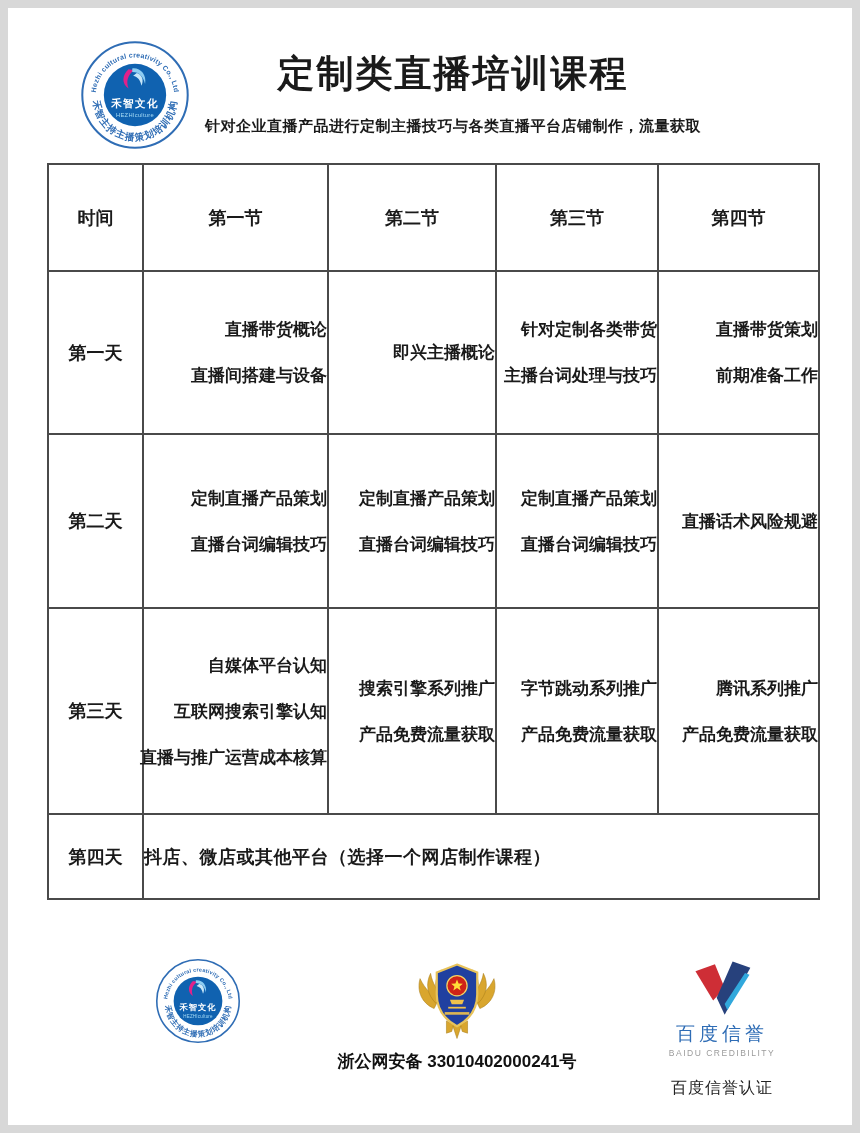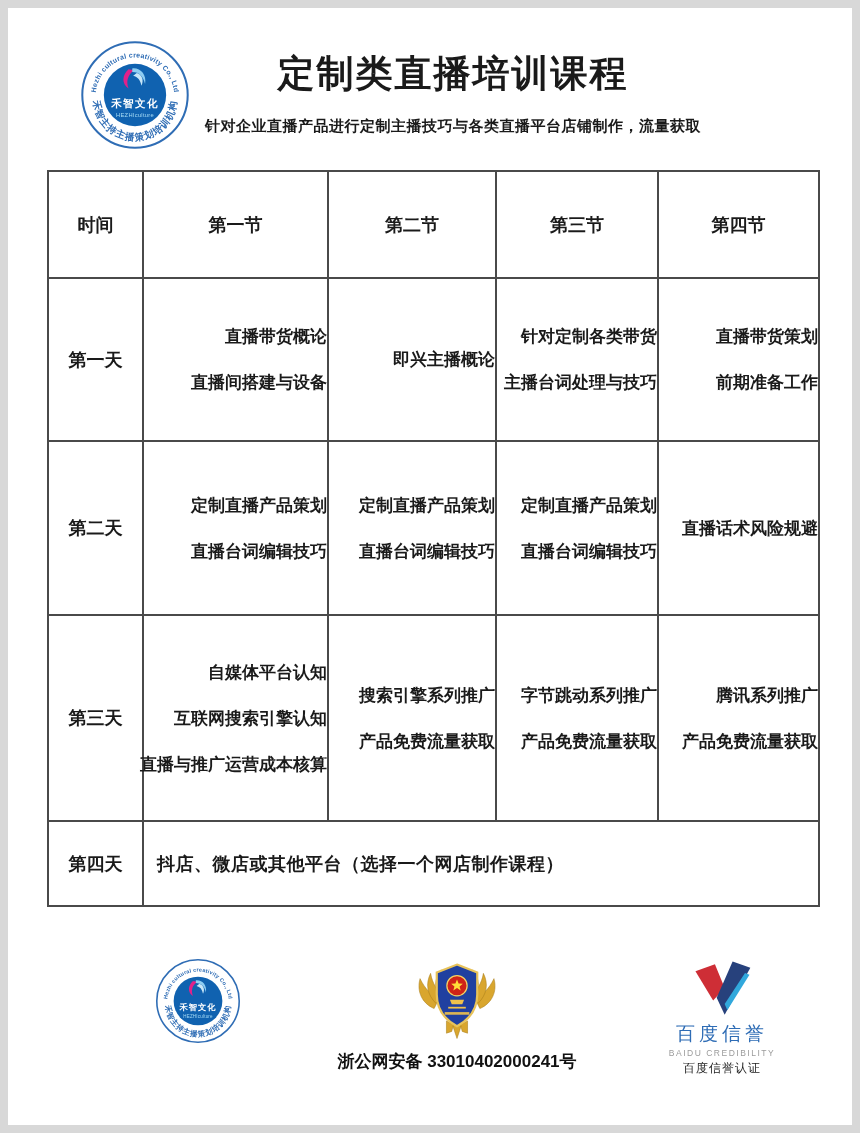--- a/index.html
+++ b/index.html
@@ -20,48 +20,48 @@
   .title-wrap{position:absolute;left:46px;right:0;top:44px;text-align:center;}
   .title{
     font-size:37px;font-weight:900;color:var(--text-dark);
     letter-spacing:2px;line-height:1.2;
   }
   .subtitle{
     margin-top:21px;font-size:15px;font-weight:700;color:var(--text-dark);
     letter-spacing:0.5px;
   }
   
-  .tbl-wrap{position:absolute;left:39px;top:162px;}
+  .tbl-wrap{position:absolute;left:39px;top:155px;}
   table{
     border-collapse:collapse;table-layout:fixed;width:771px;
     color:var(--text-dark);
   }
   th,td{
     border:2px solid var(--table-border);
     text-align:center;vertical-align:middle;
     font-weight:700;font-size:18px;padding:0;
   }
   tbody tr:nth-child(1){height:107px;}
   tbody tr:nth-child(2){height:163px;}
   tbody tr:nth-child(3){height:174px;}
   tbody tr:nth-child(4){height:206px;}
   tbody tr:nth-child(5){height:85px;}
   td .lines{display:flex;flex-direction:column;gap:23px;align-items:flex-end;justify-content:center;}
   td .line{white-space:nowrap;font-size:17px;font-weight:700;}
-  td.merged{text-align:left;padding-left:13px;font-size:18px;letter-spacing:0.5px;margin-left:40px;}
+  td.merged{text-align:left;font-size:18px;letter-spacing:0.5px;margin-left:40px;}
   
   .footer-col{position:absolute;display:flex;flex-direction:column;align-items:center;}
   .col-copyright{left:82px;top:950px;width:216px;}
   .col-police{left:324px;top:946px;width:250px;}
   .col-baidu{left:606px;top:953px;width:216px;}
   .copyright-text{margin-top:6px;font-size:15px;color:var(--muted-gray);white-space:nowrap;}
   .police-text{margin-top:8px;font-size:17px;font-weight:700;color:#111111;white-space:nowrap;}
   .baidu-cn{margin-top:4px;font-size:19px;letter-spacing:4px;color:var(--baidu-blue);}
   .baidu-en{margin-top:1px;font-size:8.5px;letter-spacing:1.5px;color:var(--muted-gray);}
-  .baidu-cert{margin-top:2px;font-size:12px;letter-spacing:1px;color:#222222;}
+  .baidu-cert{margin-top:20px;font-size:16px;letter-spacing:1px;color:#222222;}
 </style>
 </head>
 <body>
 
 <div class="page">
 
   <svg class="logo-badge" viewBox="0 0 120 120" aria-hidden="true">
     <circle cx="60" cy="60" r="57.5" fill="#ffffff" style="stroke:var(--accent-blue)" stroke-width="2.2"></circle>
     <path id="arcTop1" d="M17,62 A43,43 0 0 1 103,62" fill="none"></path>
     <text font-size="7.6" letter-spacing="0.3" font-weight="600" style="fill:var(--accent-blue)">

